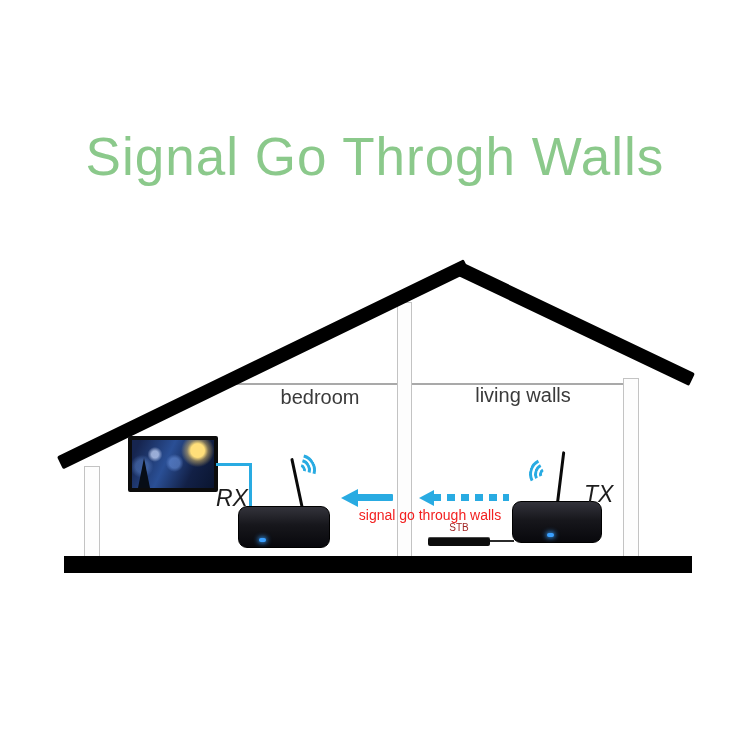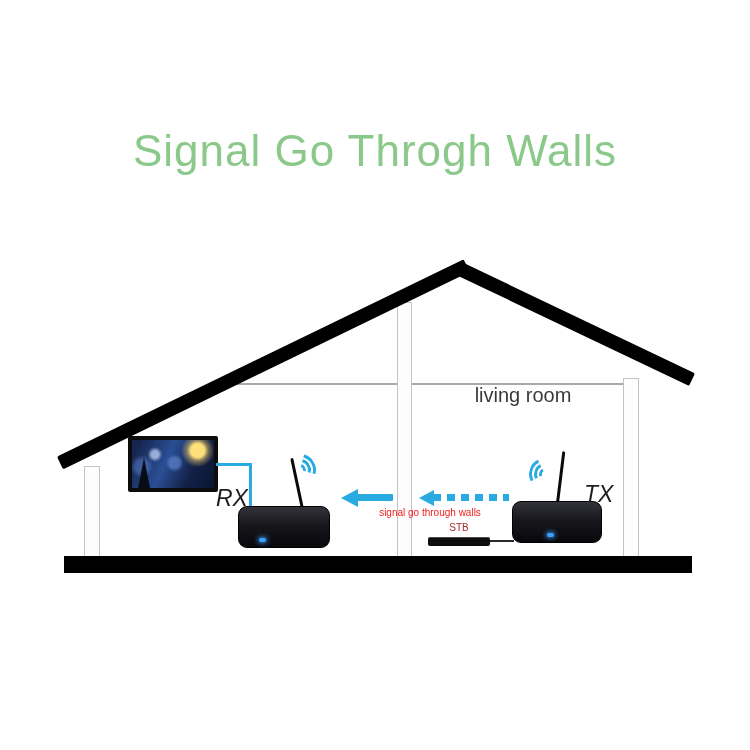--- a/index.html
+++ b/index.html
@@ -5,21 +5,21 @@
   html,body{margin:0;padding:0;background:#ffffff;}
   #stage{
     position:relative;width:750px;height:750px;background:#ffffff;overflow:hidden;
     font-family:"Liberation Sans", sans-serif;
   }
   .abs{position:absolute;}
 
   
   #title{
     left:0;top:126px;width:750px;text-align:center;
-    font-size:44px;font-weight:400;color:#8bc98b;letter-spacing:1px;
+    font-size:53px;font-weight:400;color:#8bc98b;letter-spacing:1px;
   }
 
   
   .roof{background:#000;height:14px;border-radius:2px;z-index:6;}
   #roof-left{left:60px;top:456px;width:452px;transform:rotate(-25.9deg);transform-origin:left center;}
   #roof-right{left:460px;top:262px;width:257px;transform:rotate(25.5deg);transform-origin:left center;}
   #floor{left:64px;top:556px;width:628px;height:17px;background:#000;z-index:6;}
   .wall{background:#fdfdfd;border:1px solid #c3c3c3;z-index:4;}
   #wall-left{left:84px;top:466px;width:14px;height:92px;}
   #wall-middle{left:397px;top:302px;width:13px;height:256px;}
@@ -90,39 +90,40 @@
 
   
   .shaft-solid{background:#29abe2;border-radius:1px;z-index:10;}
   #arrow-solid-shaft{left:357px;top:494px;width:36px;height:7px;}
   #arrow-solid-head{left:341px;top:489px;width:0;height:0;z-index:10;
     border-right:17px solid #29abe2;border-top:9px solid transparent;border-bottom:9px solid transparent;}
   #arrow-dashed-shaft{left:433px;top:494px;width:76px;height:7px;z-index:10;
     background:repeating-linear-gradient(90deg,#29abe2 0 8px,transparent 8px 14px);}
   #arrow-dashed-head{left:419px;top:490px;width:0;height:0;z-index:10;
     border-right:15px solid #29abe2;border-top:8px solid transparent;border-bottom:8px solid transparent;}
-  #signal-caption{left:338px;top:507px;width:184px;text-align:center;font-size:10px;
+  #signal-caption{left:338px;top:507px;width:184px;text-align:center;font-size:14px;
                   color:#f22020;z-index:11;}
 </style>
 </head>
 <body>
 
 <div id="stage">
 
   <div id="title" class="abs">Signal Go Throgh Walls</div>
 
   <div id="ceiling-line" class="abs"></div>
   <div id="wall-left" class="abs wall"></div>
   <div id="wall-middle" class="abs wall"></div>
   <div id="wall-right" class="abs wall"></div>
   <div id="roof-left" class="abs roof"></div>
   <div id="roof-right" class="abs roof"></div>
   <div id="floor" class="abs"></div>
 
-  <div id="livingroom-label" class="abs room-label">living room</div>
+  <div id="bedroom-label" class="abs room-label">bedroom</div>
+  <div id="livingroom-label" class="abs room-label">living walls</div>
 
   <div id="tv" class="abs"></div>
   <div id="tv-cable-h" class="abs cable"></div>
   <div id="tv-cable-v" class="abs cable"></div>
 
   <div id="rx-antenna" class="abs antenna"></div>
   <div id="rx-arc1" class="abs arc arc-right"></div>
   <div id="rx-arc2" class="abs arc arc-right"></div>
   <div id="rx-arc3" class="abs arc arc-right"></div>
   <div id="rx-box" class="abs devbox">

